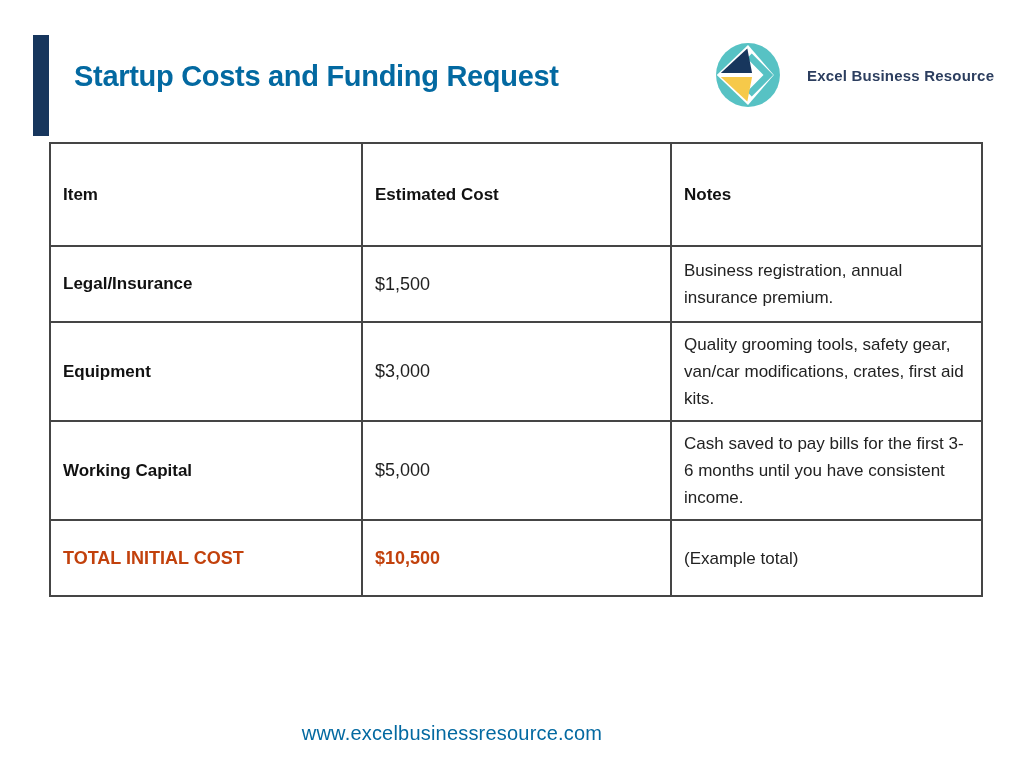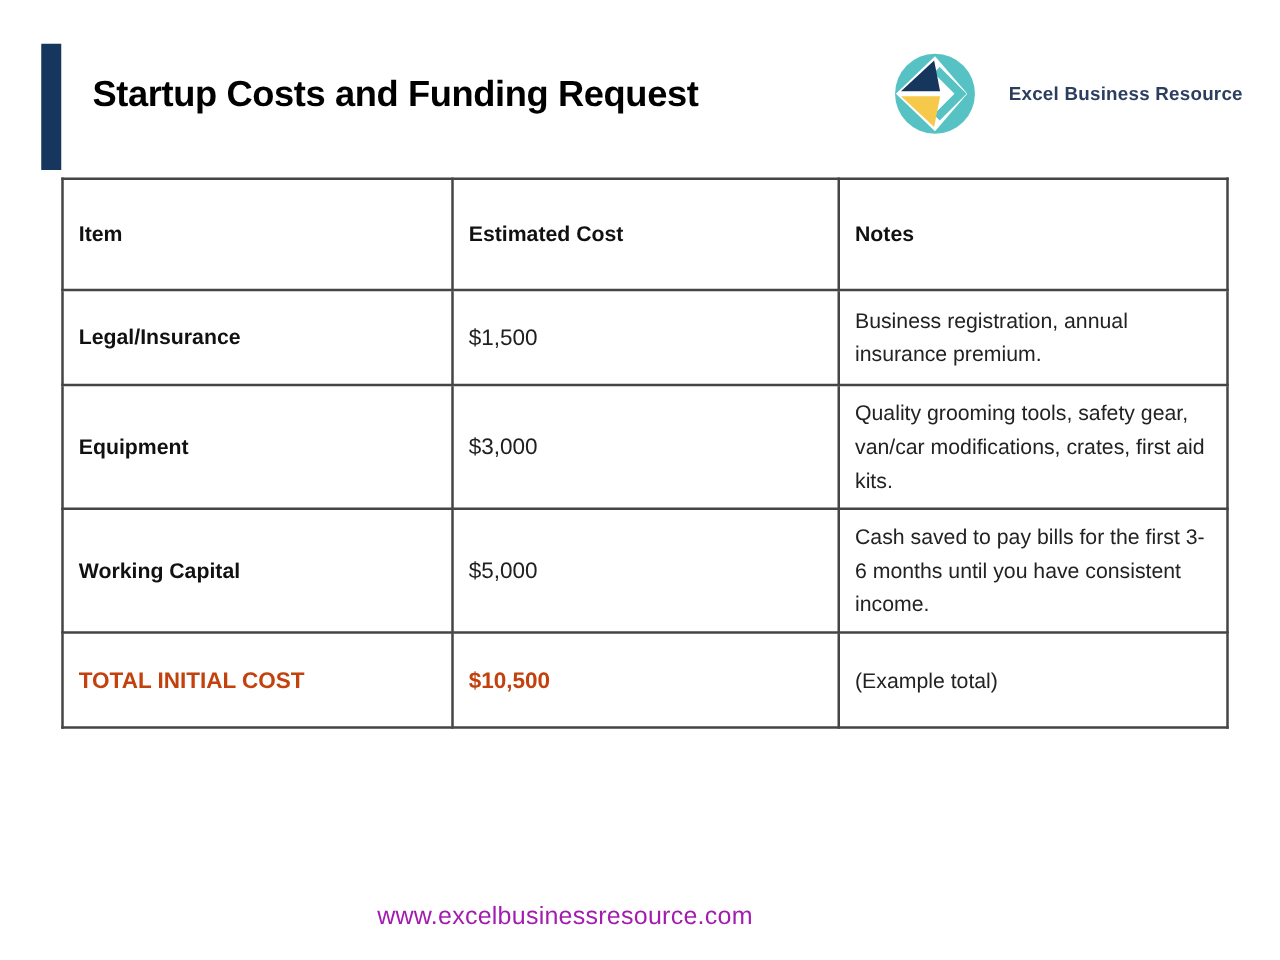--- a/index.html
+++ b/index.html
@@ -22,21 +22,21 @@
 
   
   .accent-bar {
     position: absolute; left: 33px; top: 35px;
     width: 16px; height: 101px;
     background: var(--accent-navy);
   }
   .page-title {
     position: absolute; left: 74px; top: 41px;
     font-size: 29px; font-weight: bold;
-    letter-spacing: -0.3px; color: #000000;
+    letter-spacing: -0.3px; color: #0369a1;
     white-space: nowrap;
   }
   .logo {
     position: absolute; left: 714px; top: 41px;
     display: flex; align-items: center; gap: 25px;
   }
   .logo-svg { width: 68px; height: 68px; display: block; }
   .c-teal   { fill: var(--logo-teal); }
   .s-teal   { stroke: var(--logo-teal); }
   .c-navy   { fill: var(--accent-navy); }
@@ -54,21 +54,21 @@
     border-collapse: collapse;
     table-layout: fixed;
   }
   .costs th, .costs td {
     border: 2px solid var(--border);
     vertical-align: middle;
     text-align: left;
     padding: 8px 16px 8px 12px;
     background: #ffffff;
   }
-  .costs thead tr { height: 89px; }
+  .costs thead tr { height: 103px; }
   .costs tbody tr { height: 76px; }
   .costs th {
     font-size: 17px; font-weight: bold; color: #111111;
   }
   td.cell-item {
     font-size: 17px; font-weight: bold; color: #111111;
   }
   td.cell-cost {
     font-size: 18px; font-weight: normal; color: #1f1f1f;
   }
@@ -79,21 +79,21 @@
   }
   tr.total-row td.cell-item,
   tr.total-row td.cell-cost {
     font-weight: bold; font-size: 18px; color: #c2410c;
   }
 
   
   .footer-url {
     position: absolute; left: 0; top: 722px;
     width: 904px; text-align: center;
-    font-size: 20px; color: #a21caf;
+    font-size: 20px; color: #0369a1;
     letter-spacing: 0.2px;
   }
 </style>
 </head>
 <body>
 
 <div class="accent-bar"></div>
 <h1 class="page-title">Startup Costs and Funding Request</h1>
 
 <div class="logo">

